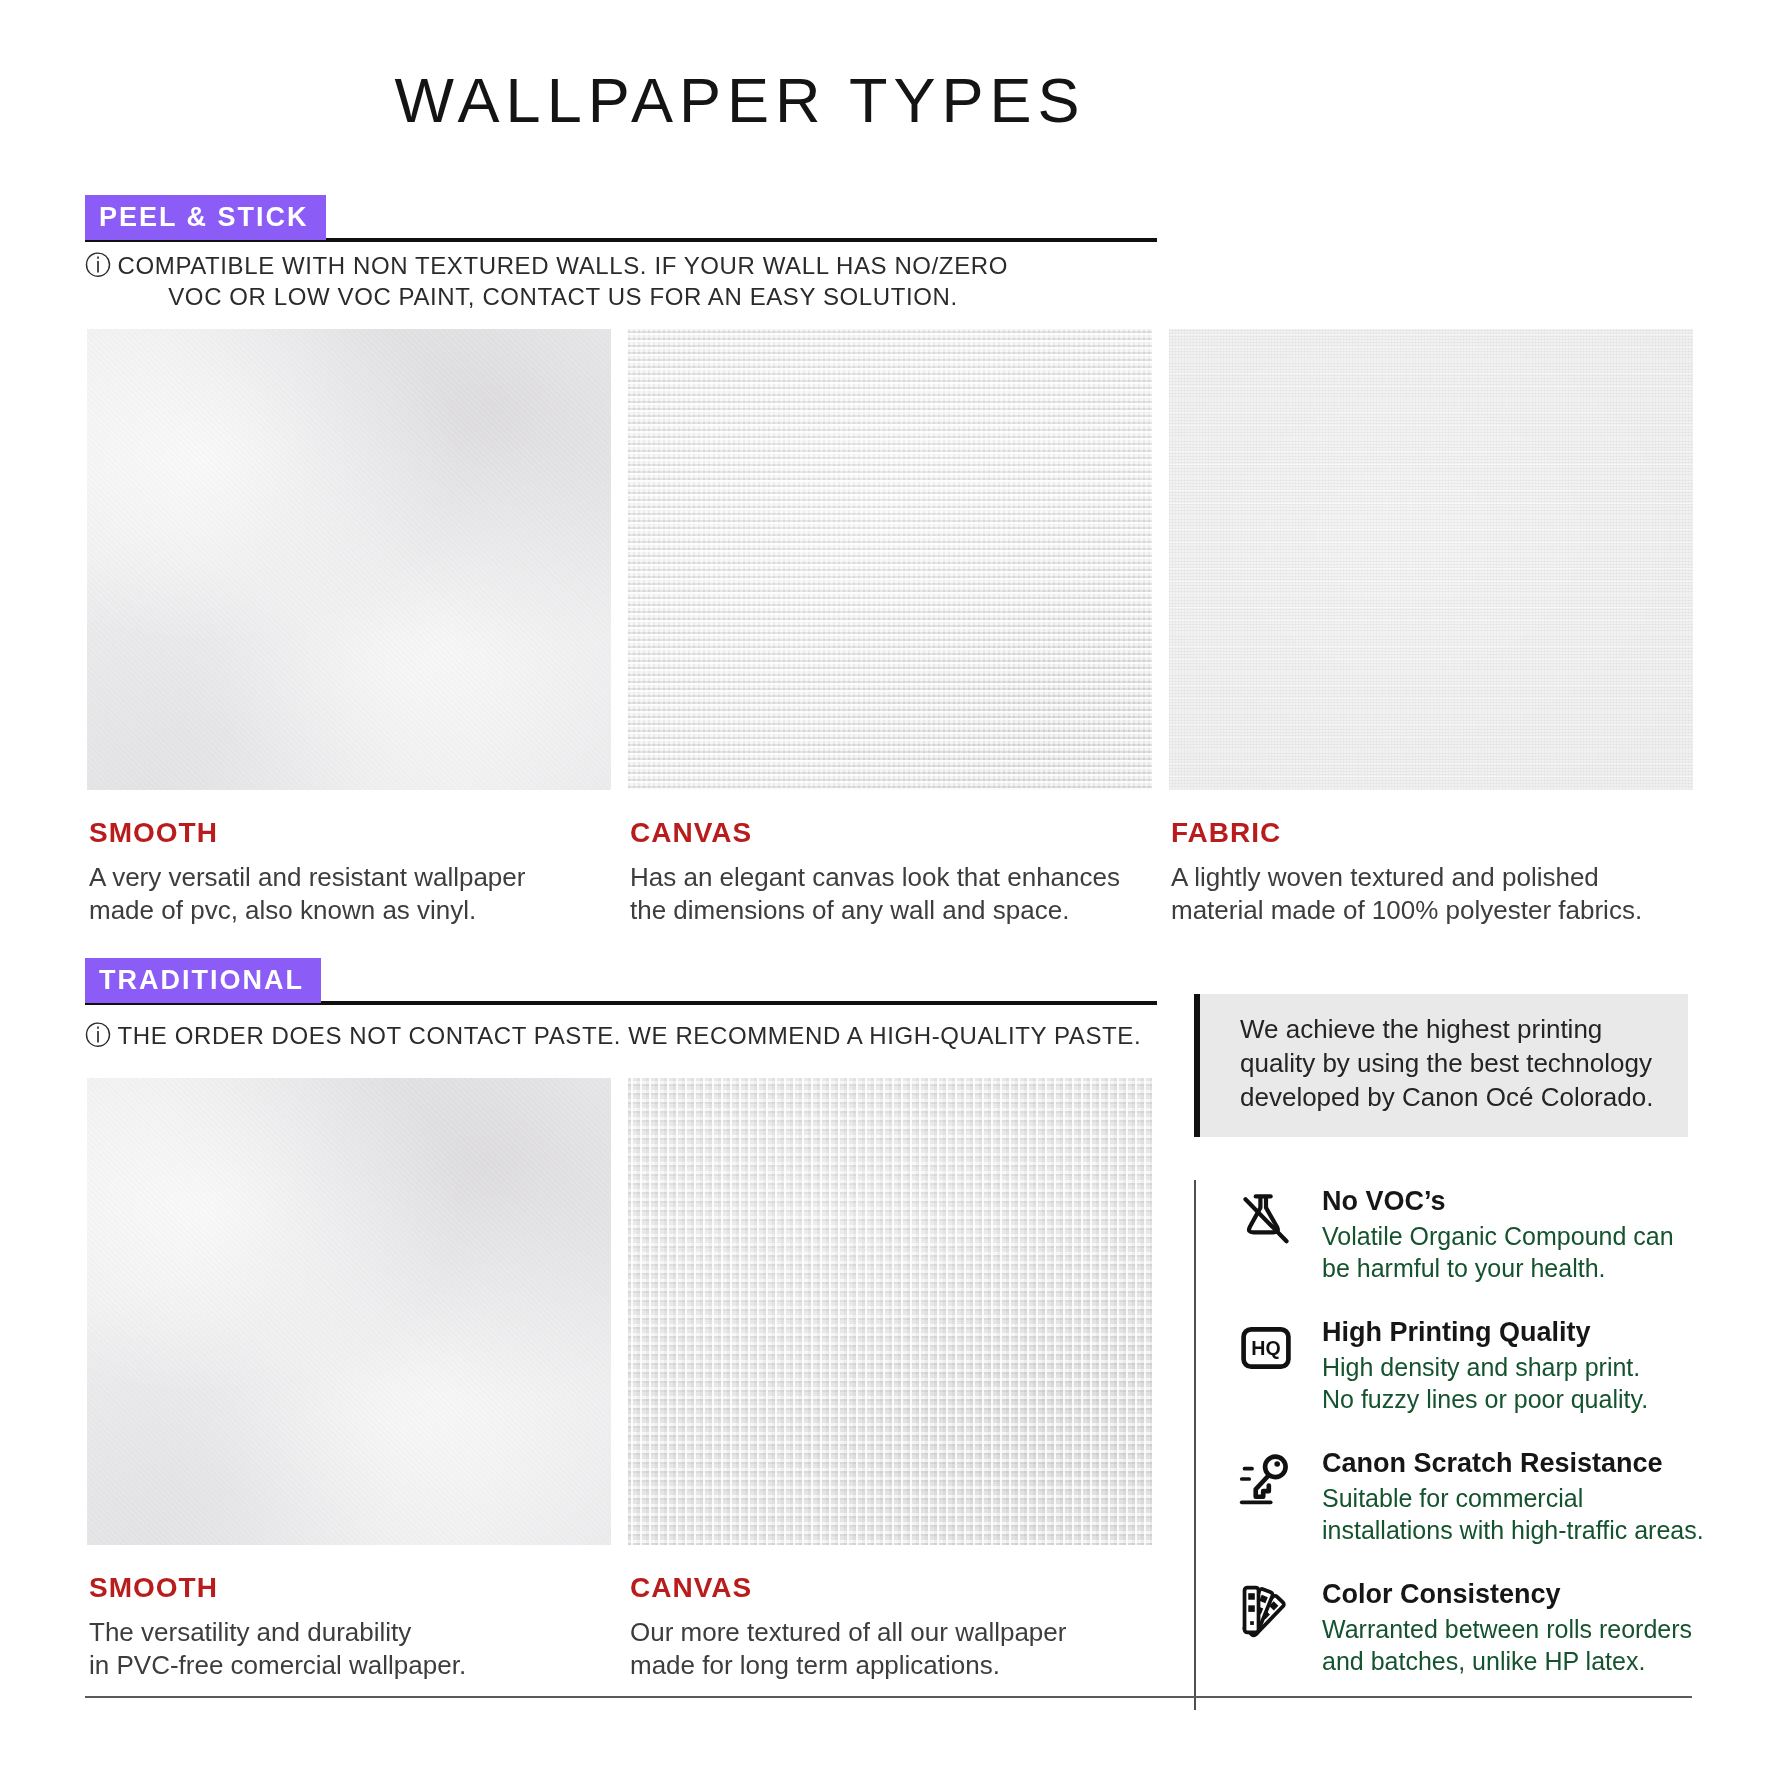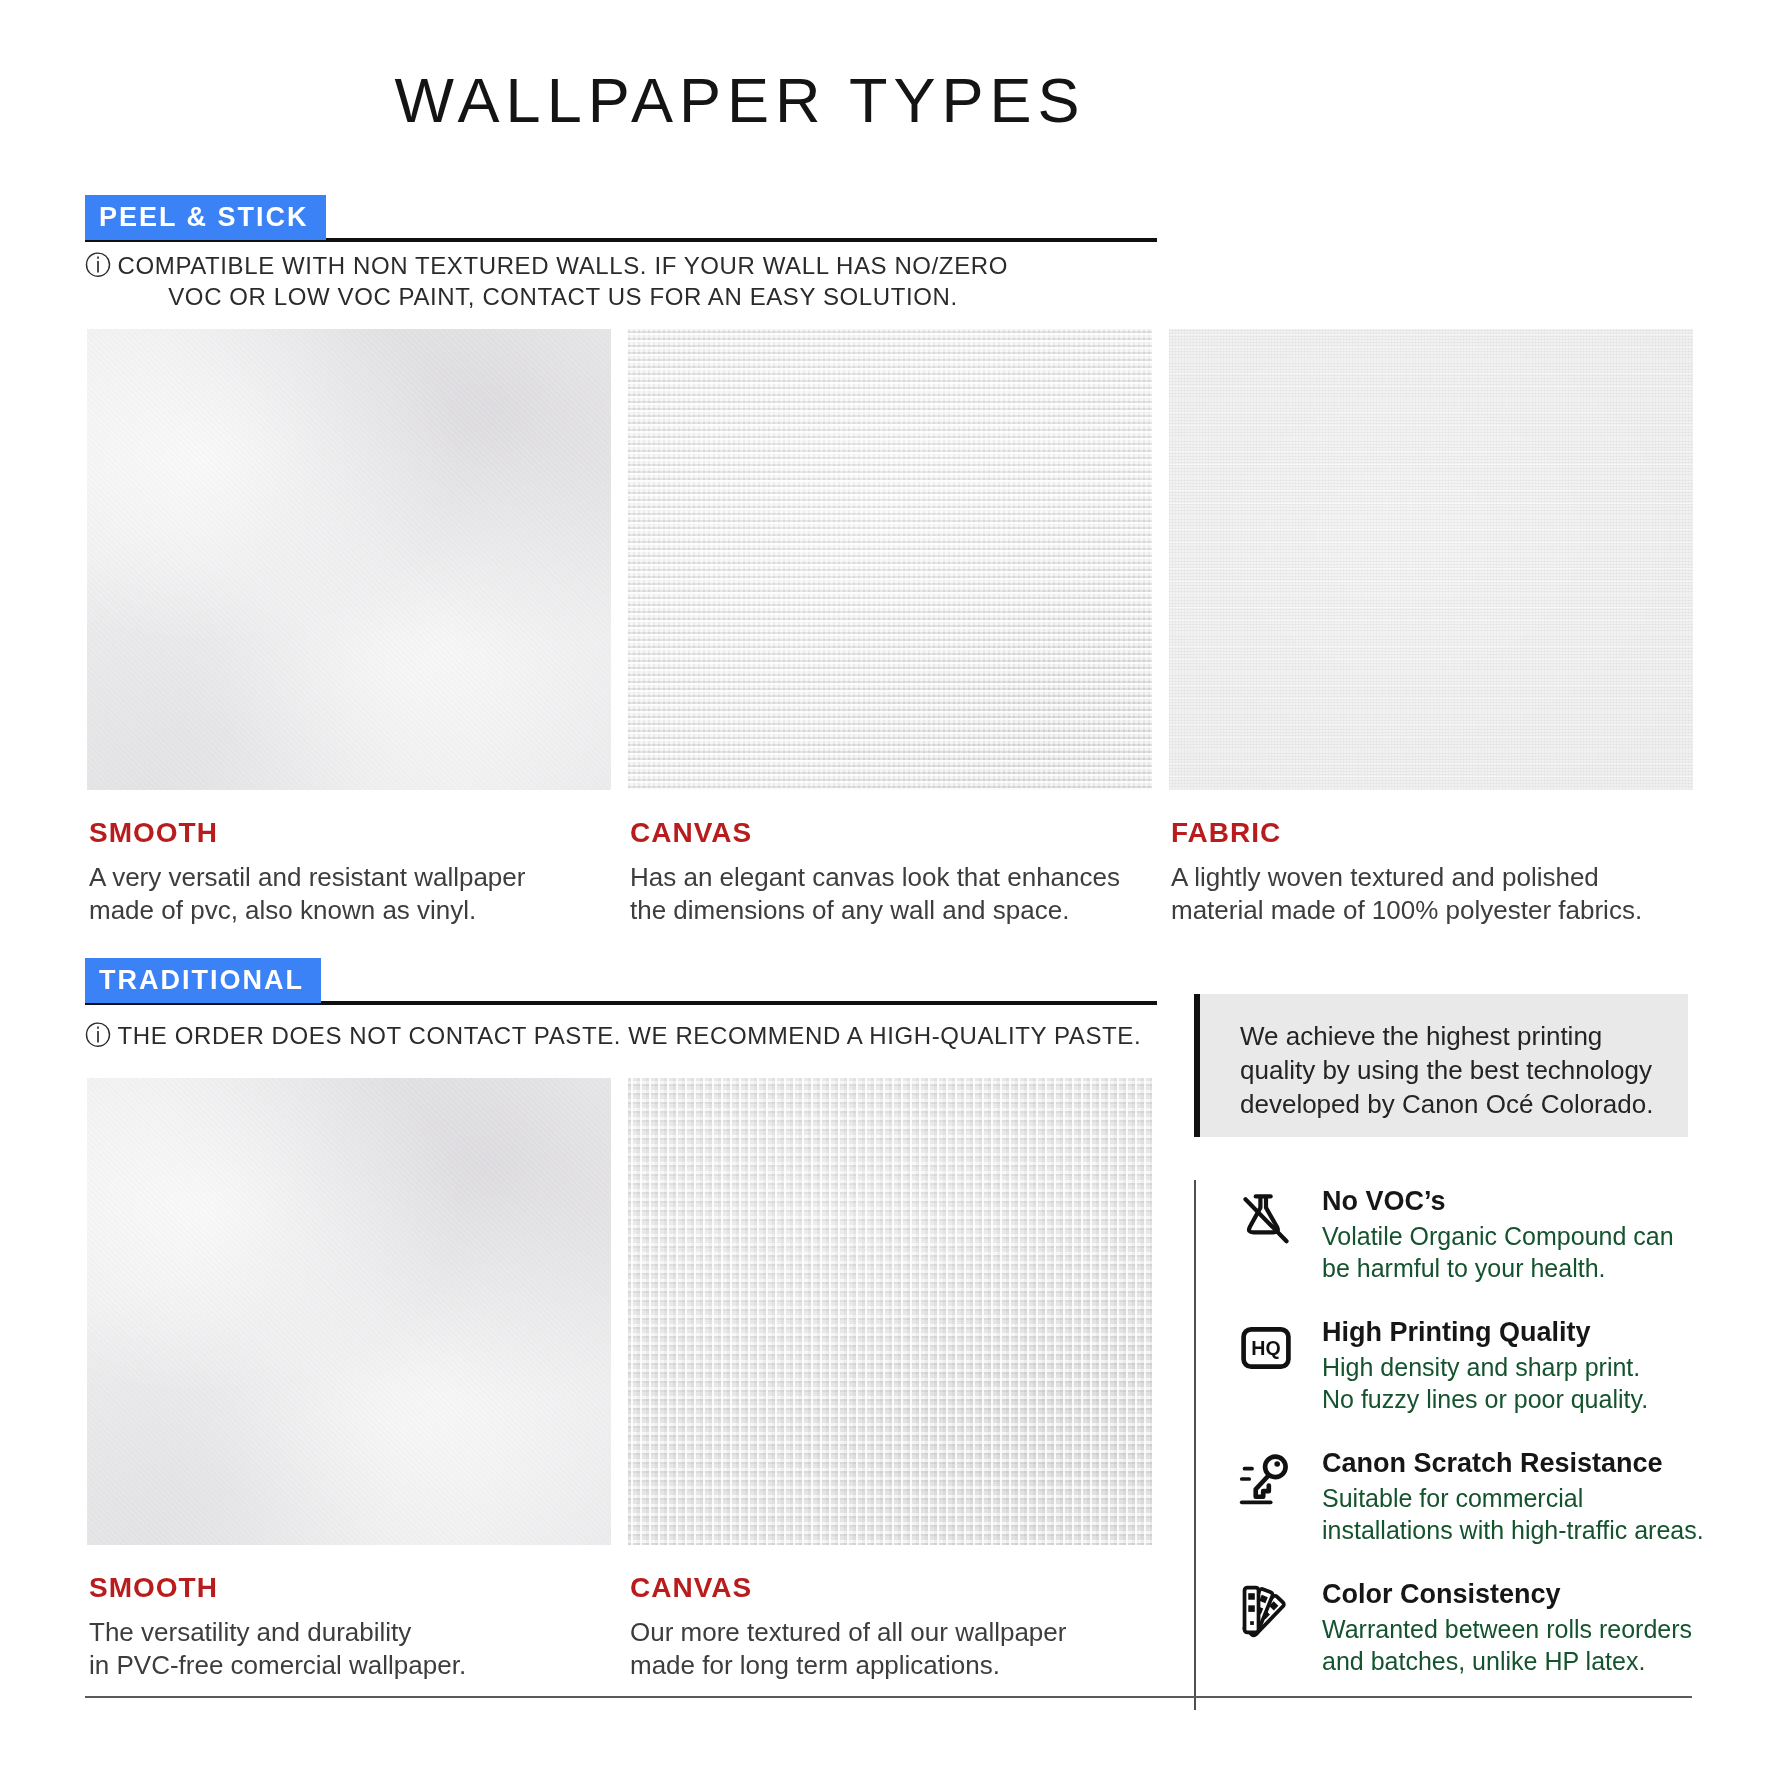--- a/index.html
+++ b/index.html
@@ -22,21 +22,21 @@
   
   .section-header{
     position:absolute;left:85px;width:1072px;
     border-bottom:4px solid #101010;
     line-height:0;
   }
   .section-header.s1{top:195px;}
   .section-header.s2{top:958px;}
   .badge{
     display:inline-block;
-    background:#3b82f6;color:#ffffff;
+    background:#8b5cf6;color:#ffffff;
     font-size:27px;font-weight:700;letter-spacing:2px;
     padding:9px 17px 9px 14px;
     line-height:27px;
     margin-bottom:-2px;
   }
   
   .note{
     position:absolute;left:85px;
     font-size:24px;letter-spacing:.6px;color:#2b2b2b;
     line-height:31px;font-weight:500;
@@ -95,21 +95,21 @@
       repeating-linear-gradient(0deg, rgba(0,0,0,0.065) 0 2px, rgba(255,255,255,.75) 2px 5px, rgba(0,0,0,0.02) 5px 9px),
       radial-gradient(ellipse 620px 320px at 38% 28%, rgba(255,255,255,.45), transparent 70%),
       radial-gradient(ellipse 420px 320px at 85% 75%, rgba(215,215,215,.3), transparent 70%);
   }
   
   .quote-box{
     position:absolute;left:1194px;top:994px;width:494px;height:143px;
     background:#e9e9ea;
     border-left:6px solid #101010;
     box-sizing:border-box;
-    padding:25px 20px 0 40px;
+    padding:18px 20px 0 40px;
     font-size:26px;line-height:34px;color:#242424;font-weight:400;
   }
   .features{
     position:absolute;left:1194px;top:1180px;width:540px;
     border-left:2px solid #4f4f4f;
     box-sizing:border-box;
     padding:6px 0 0 42px;
   }
   .feature{display:flex;align-items:flex-start;margin-bottom:33px;}
   .feature .ficon{flex:0 0 56px;margin-right:28px;margin-top:3px;}

